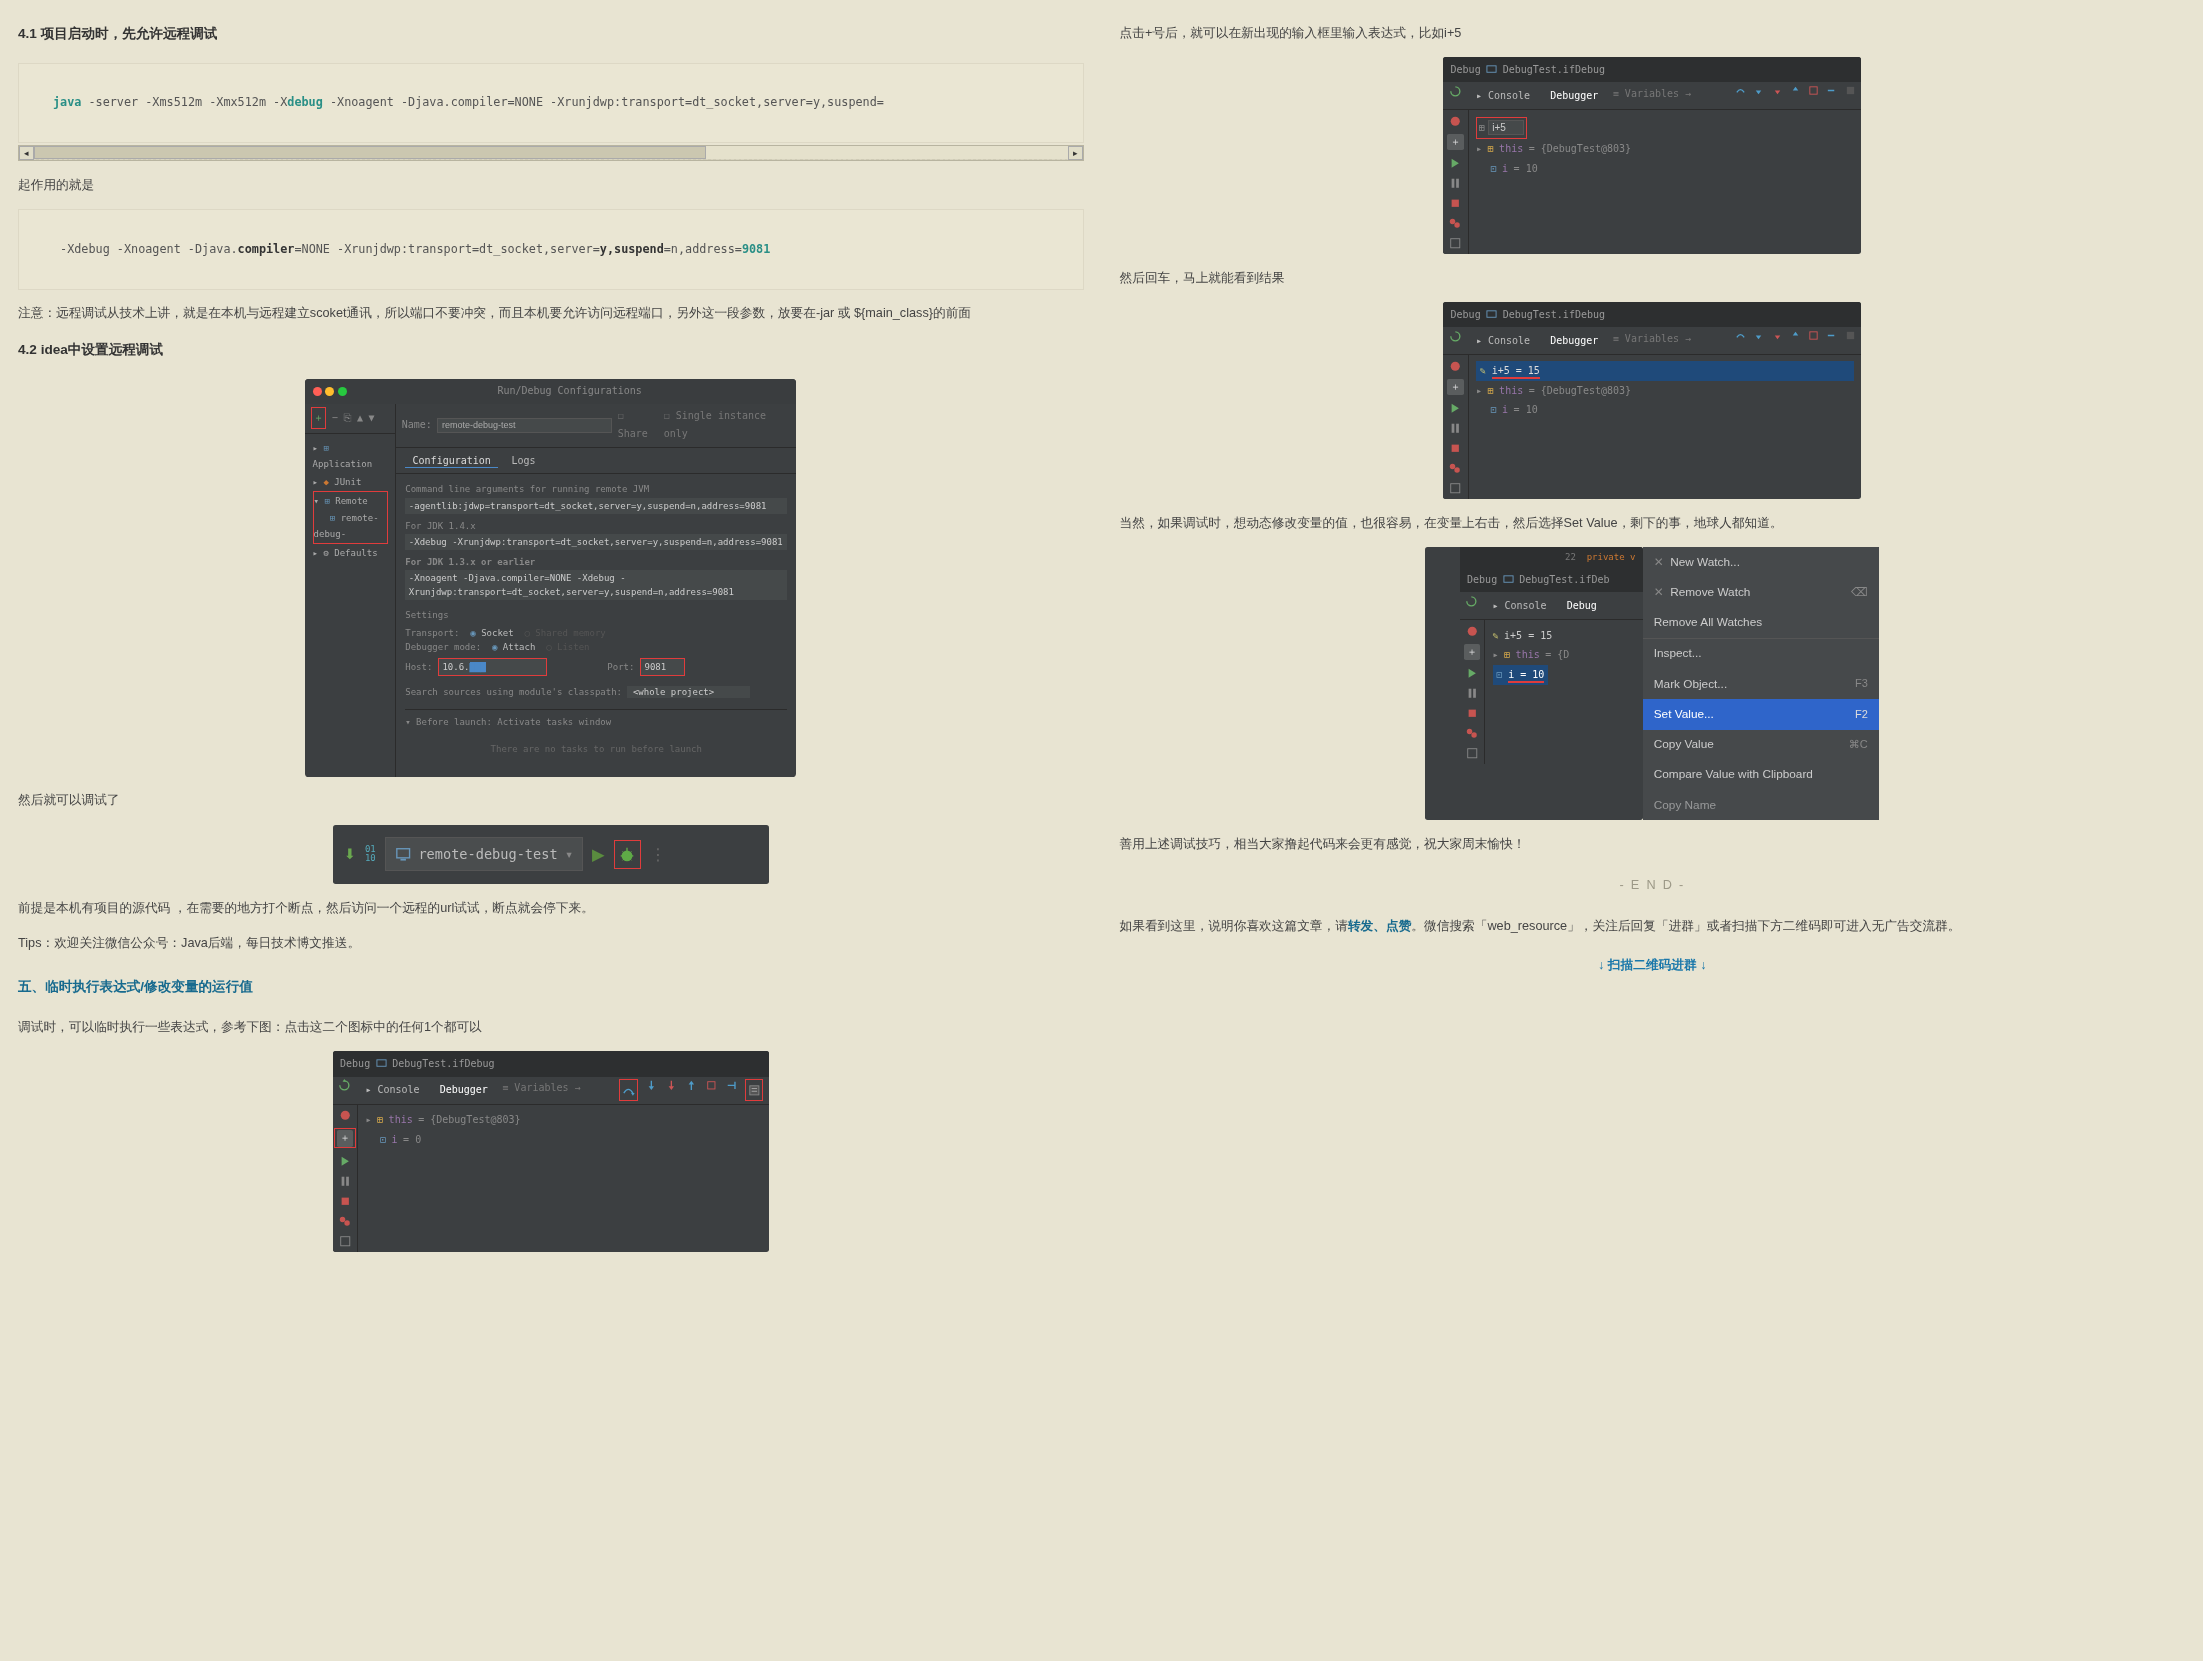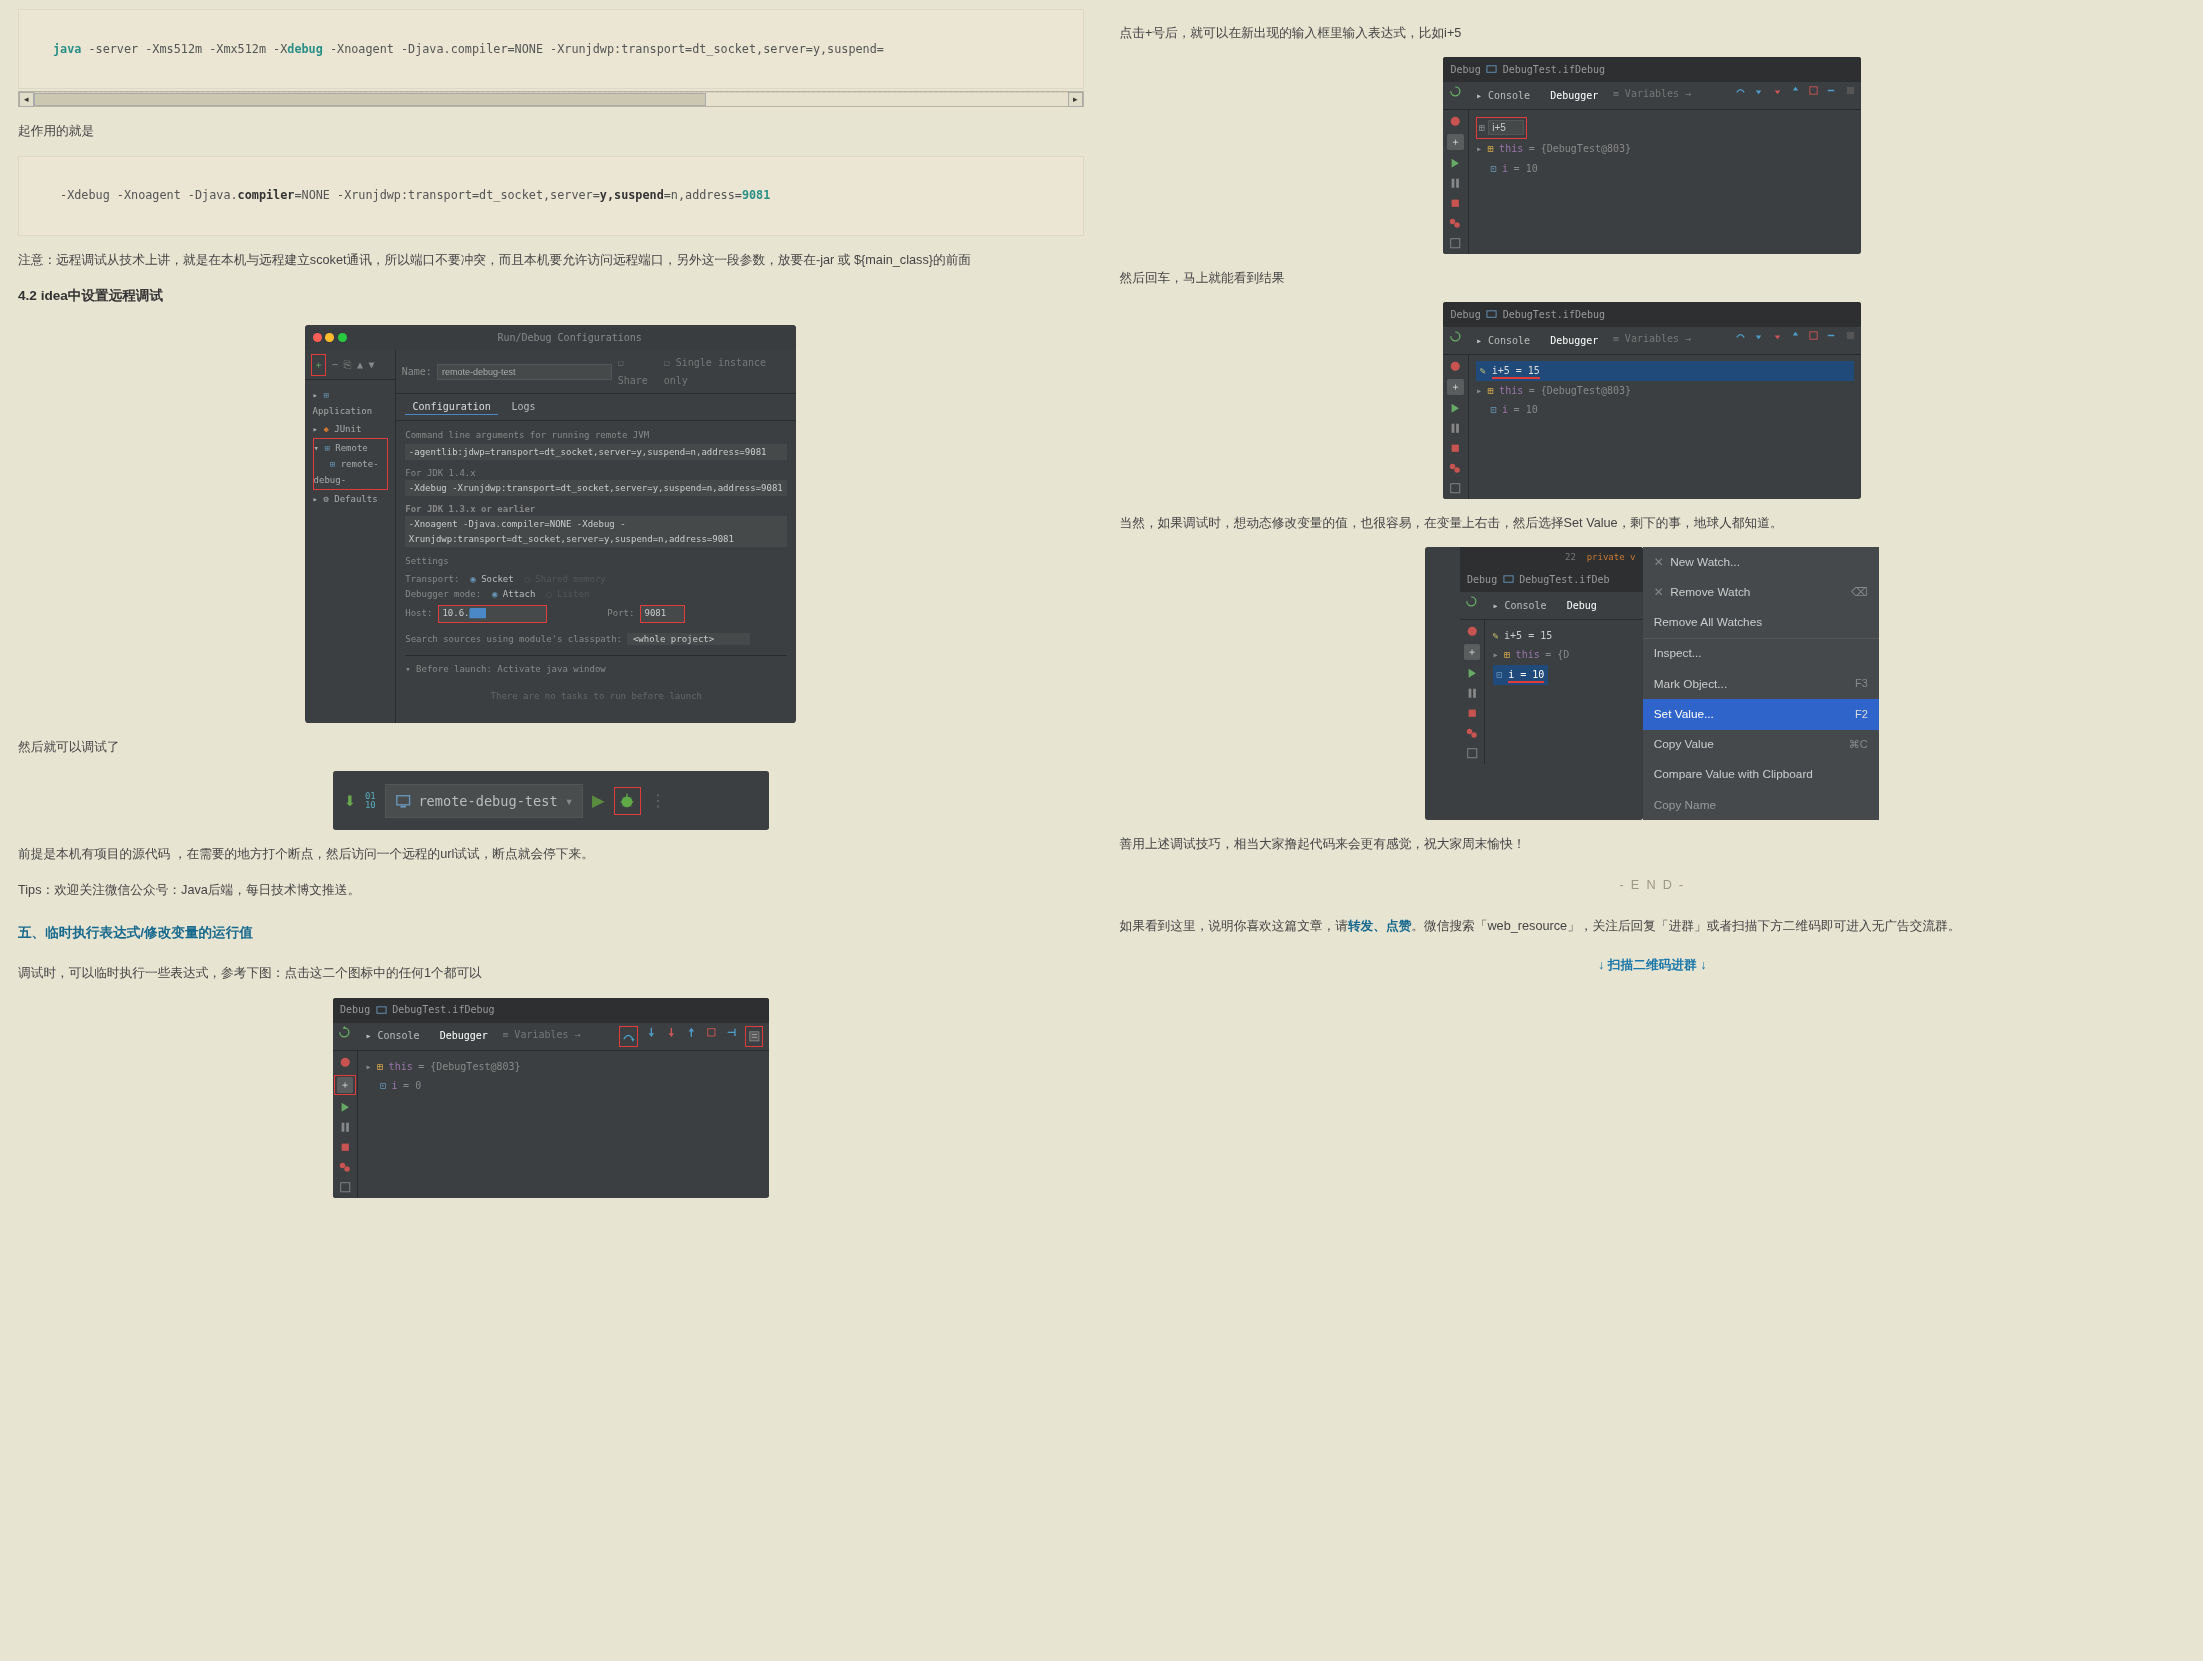--- a/index.html
+++ b/index.html
@@ -103,20 +103,21 @@
   .fig-row{display:flex;gap:0;}
   .fig-left{flex-shrink:0;padding-left:35px;}
   
   svg{display:inline-block;vertical-align:middle;}
 </style>
 </head>
 <body>
 
 <div class="col">
 
+  <h4>4.1 项目启动时，先允许远程调试</h4>
 
   <div class="codeblock">
     <span class="kw-teal">java</span><span> -server -Xms512m -Xmx512m -X</span><span class="kw-teal">debug</span><span> -Xnoagent -Djava.compiler=NONE -Xrunjdwp:transport=dt_socket,server=y,suspend=</span>
   </div>
   <div class="scrollbar">
     <div class="sb-btn">◂</div>
     <div class="sb-track">
         <div class="sb-thumb"></div>
       </div>
     <div class="sb-btn">▸</div>
@@ -177,21 +178,21 @@
           <div style="margin-top:3.6px;"><span class="label">Transport:</span>&nbsp;&nbsp;<span style="color:#6897bb;">◉</span> <span>Socket</span>&nbsp;&nbsp;<span style="color:#555;">○ <span>Shared memory</span></span></div>
           <div><span class="label">Debugger mode:</span>&nbsp;&nbsp;<span style="color:#6897bb;">◉</span> <span>Attach</span>&nbsp;&nbsp;<span style="color:#555;">○ <span>Listen</span></span></div>
           <div style="margin-top:3.6px;display:flex;gap:5.5px;align-items:center;">
             <span class="label">Host:</span>
             <span class="field red-box" style="width:109px;display:inline-block;"><span>10.6.</span><span style="background:#4a88c7;color:#4a88c7;">▇▇▇</span></span>
             <span class="label" style="margin-left:55px;">Port:</span>
             <span class="field red-box" style="width:45px;display:inline-block;">9081</span>
           </div>
           <div style="margin-top:9px;"><span class="label">Search sources using module's classpath:</span>&nbsp;<span class="field" style="padding:0.9px 36px 0.9px 5.5px;">&lt;whole project&gt;</span></div>
           <div style="border-top:0.9px solid #2b2b2b;margin-top:9px;padding-top:5.5px;">
-            <div class="label">▾ <span>Before launch: Activate java window</span></div>
+            <div class="label">▾ <span>Before launch: Activate tasks window</span></div>
             <div style="text-align:center;color:#666;padding:12.7px 0;">There are no tasks to run before launch</div>
           </div>
         </div>
       </div>
     </div>
   </div>
 
   <p>然后就可以调试了</p>
 
   <div class="rdbar">

